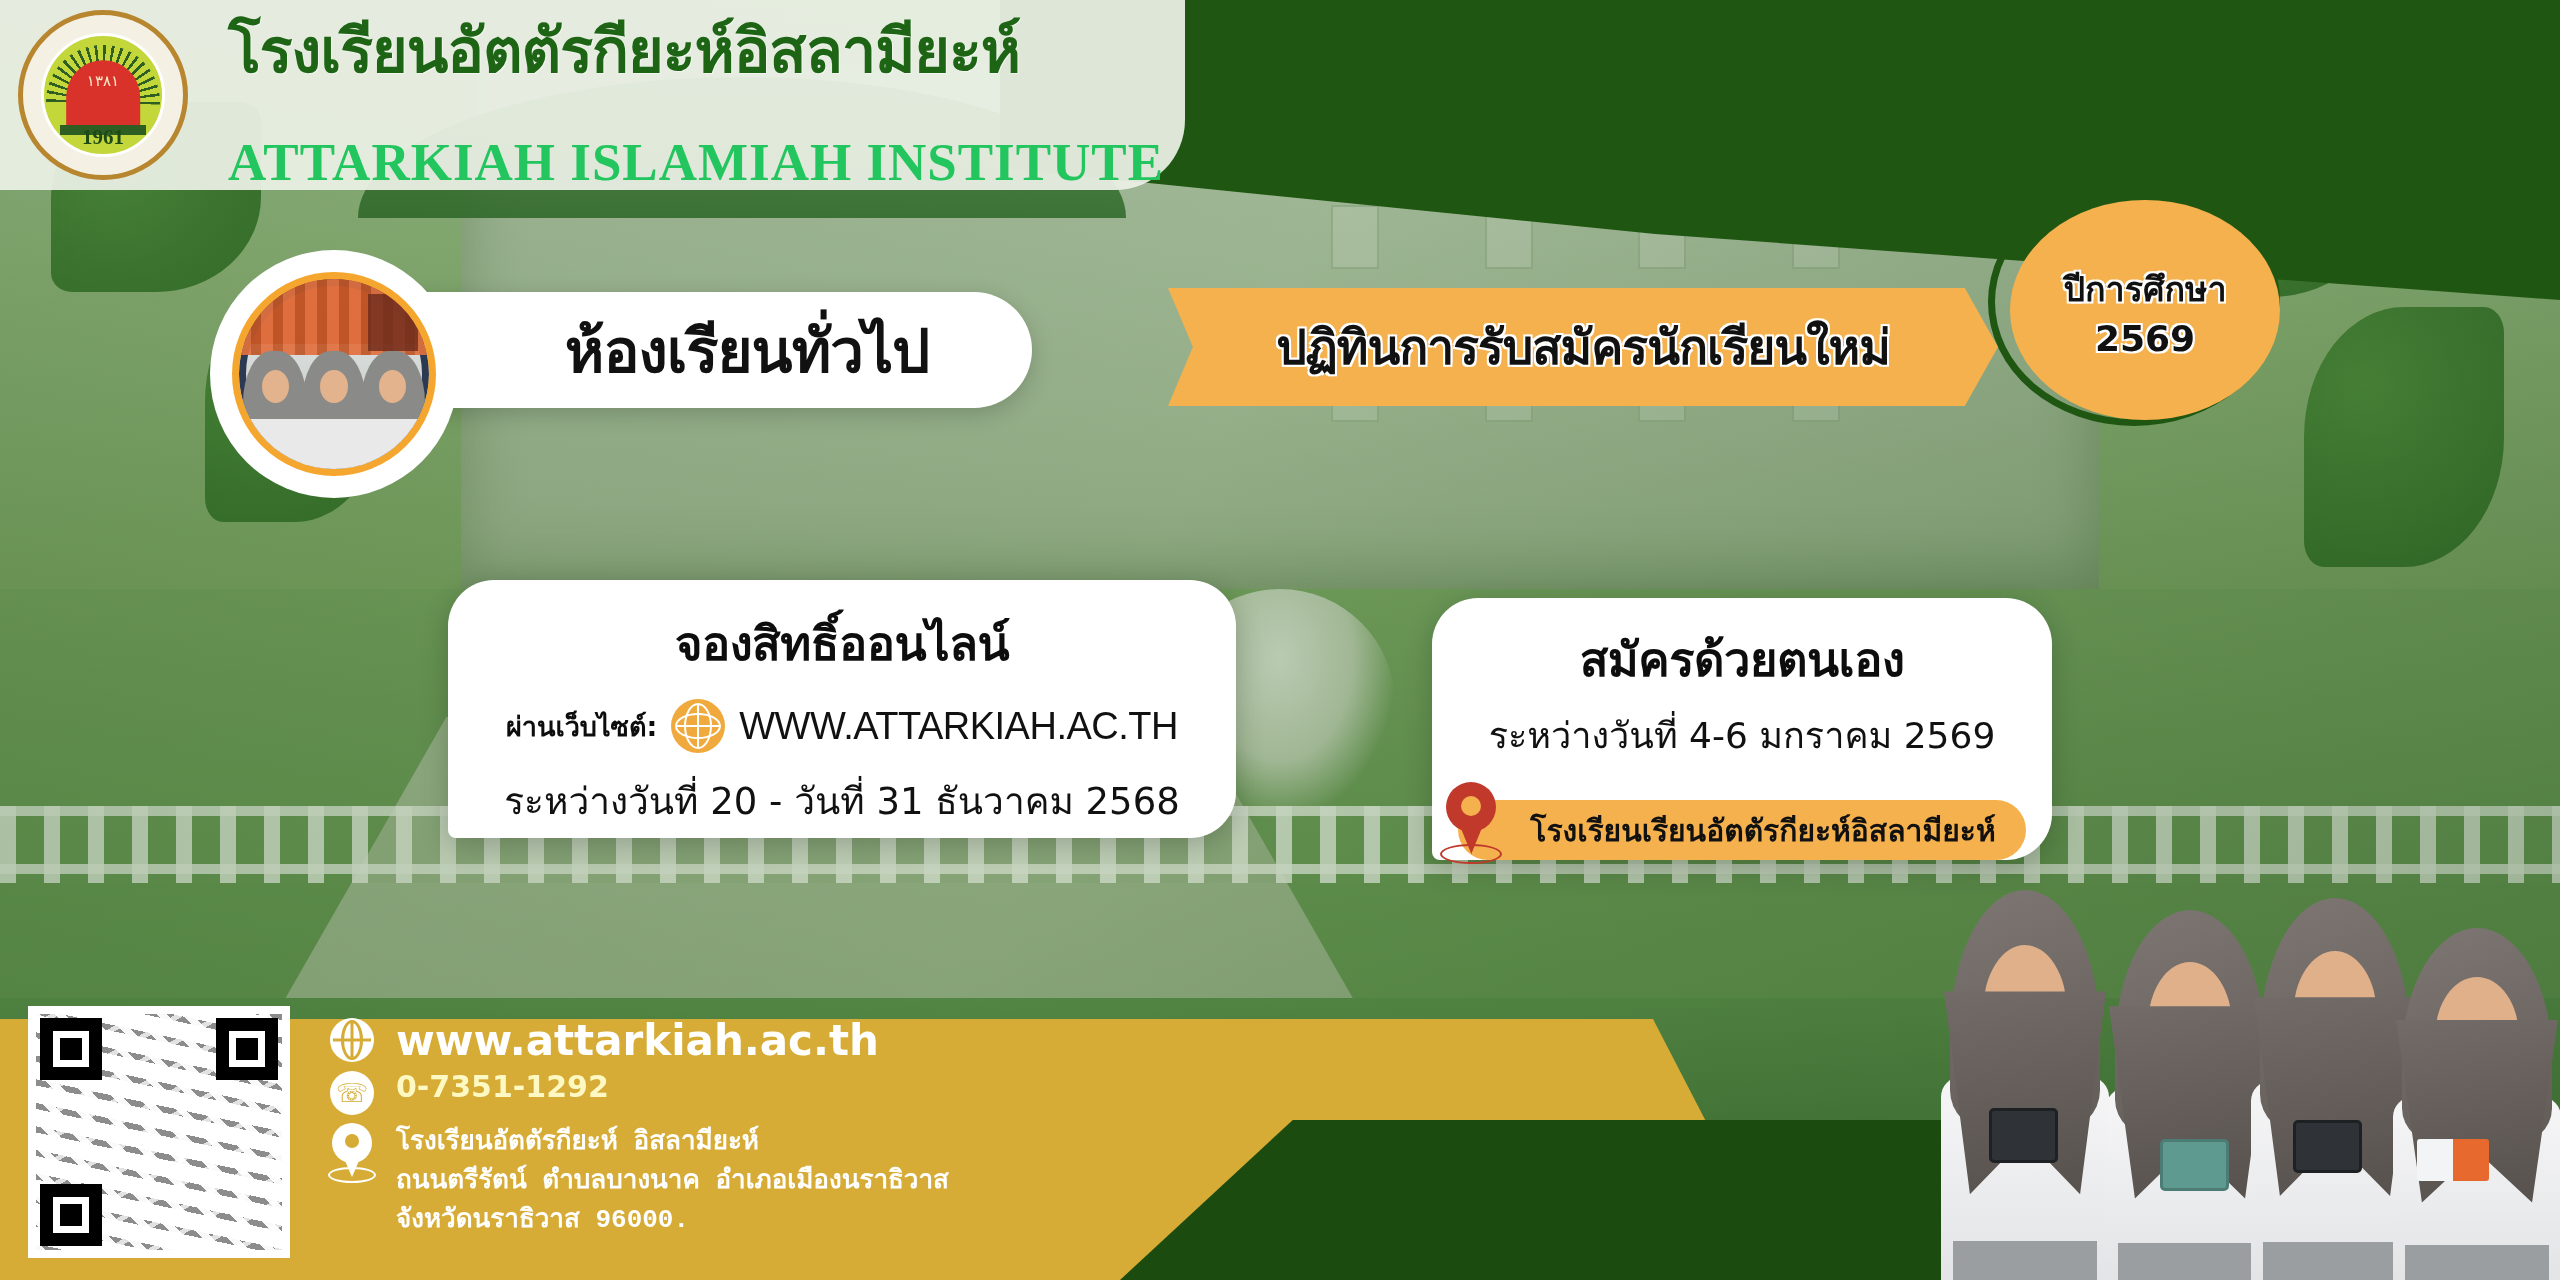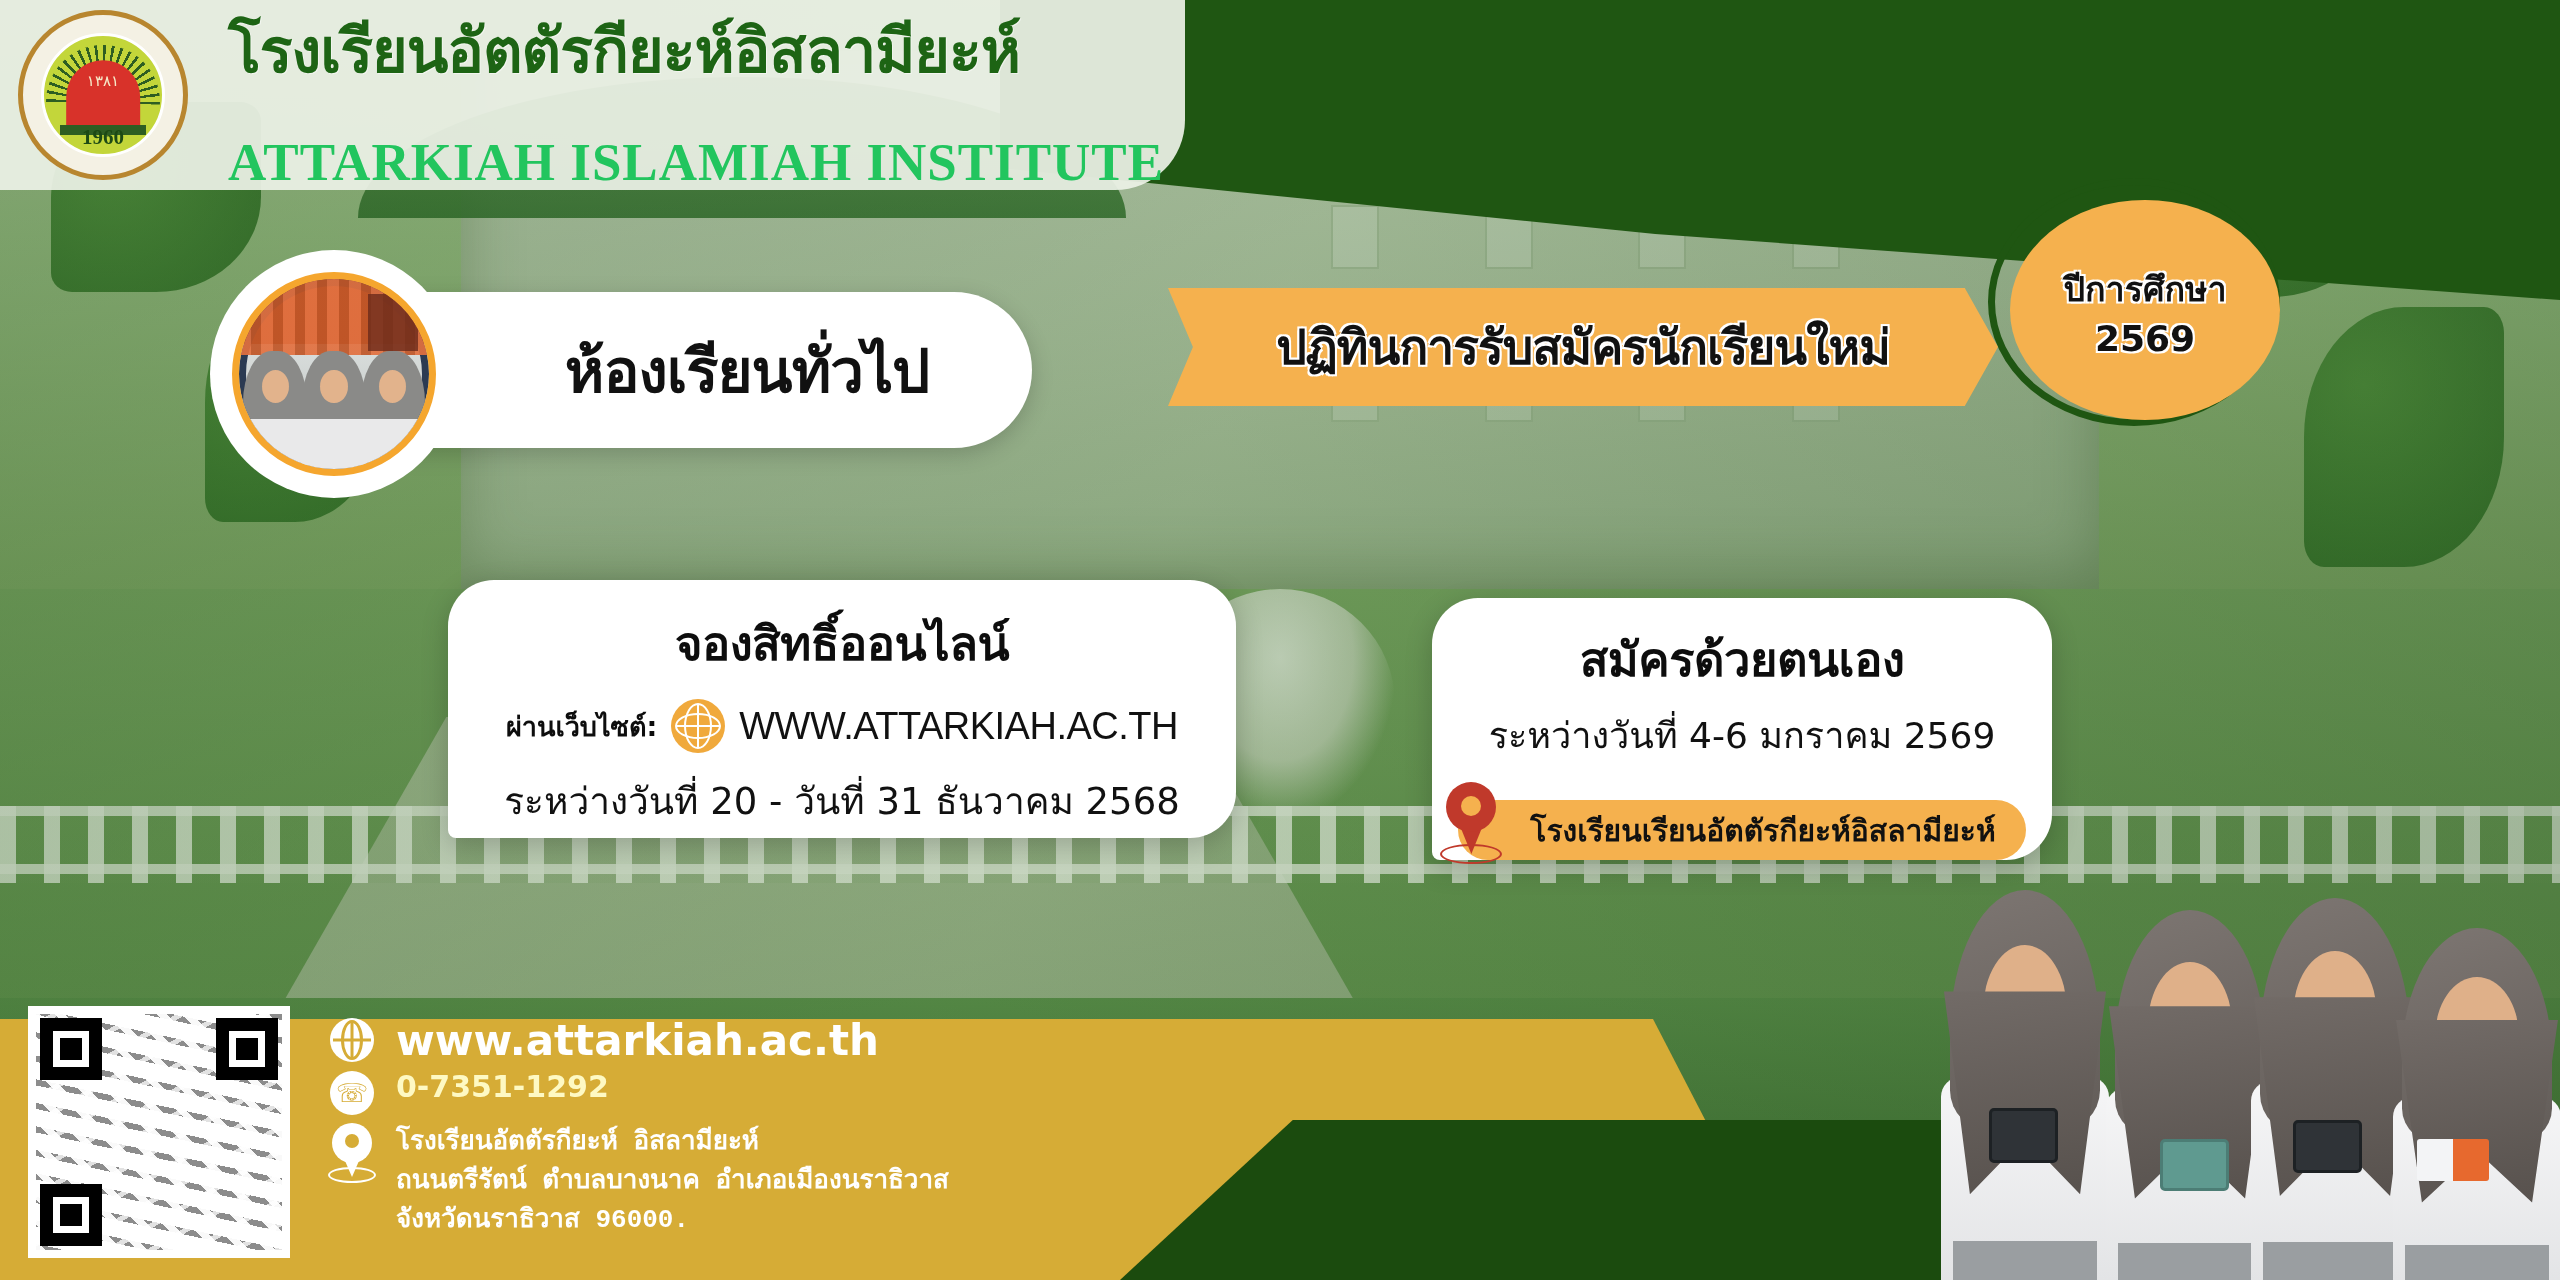--- a/index.html
+++ b/index.html
@@ -136,21 +136,21 @@
   }
   .hd-sub {
     position:absolute; left:228px; top:92px; z-index:9;
     font-family:"Liberation Serif",serif;
     font-size:53px; font-weight:bold; color:#22c55e;
     letter-spacing:1px; line-height:1;margin-top:44px;
   }
 
   
   .pill-classroom {
-    position:absolute; left:322px; top:292px; width:710px; height:156px;
+    position:absolute; left:322px; top:292px; width:710px; height:116px;
     background:#ffffff; border-radius:80px; z-index:12;
     display:flex; align-items:center; justify-content:center;
     box-shadow:0 6px 22px rgba(0,0,0,.18);
   }
   .pill-classroom span {
     font-family:"DejaVu Sans",sans-serif;
     font-size:60px; font-weight:bold; color:#111; letter-spacing:-1px;
     padding-left:140px;
   }
   .photo-ring-white {
@@ -491,21 +491,21 @@
 
   <div class="header-green"></div>
   <div class="header-band"></div>
 
   <div class="logo">
     <div class="logo-inner">
       <div class="logo-rays"></div>
       <div class="logo-sun"></div>
       <div class="logo-arabic">١٣٨١</div>
       <div class="logo-base"></div>
-      <div class="logo-year">1960</div>
+      <div class="logo-year">1961</div>
     </div>
   </div>
 
   <div class="hd-title">โรงเรียนอัตตัรกียะห์อิสลามียะห์</div>
   <div class="hd-sub">ATTARKIAH ISLAMIAH INSTITUTE</div>
 
   <div class="pill-classroom">
     <span>ห้องเรียนทั่วไป</span>
   </div>
   <div class="photo-ring-white"></div>

